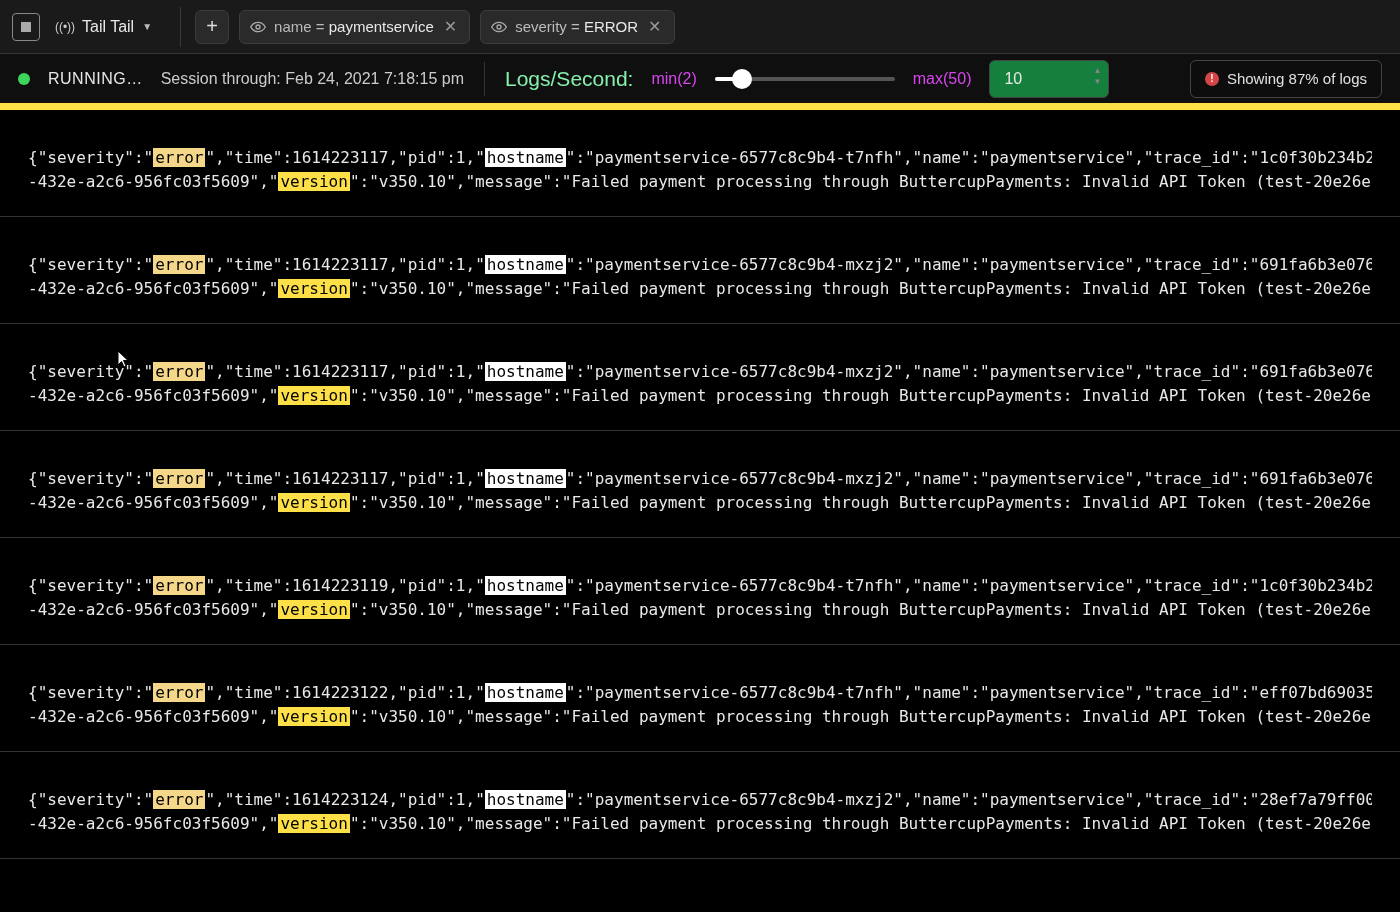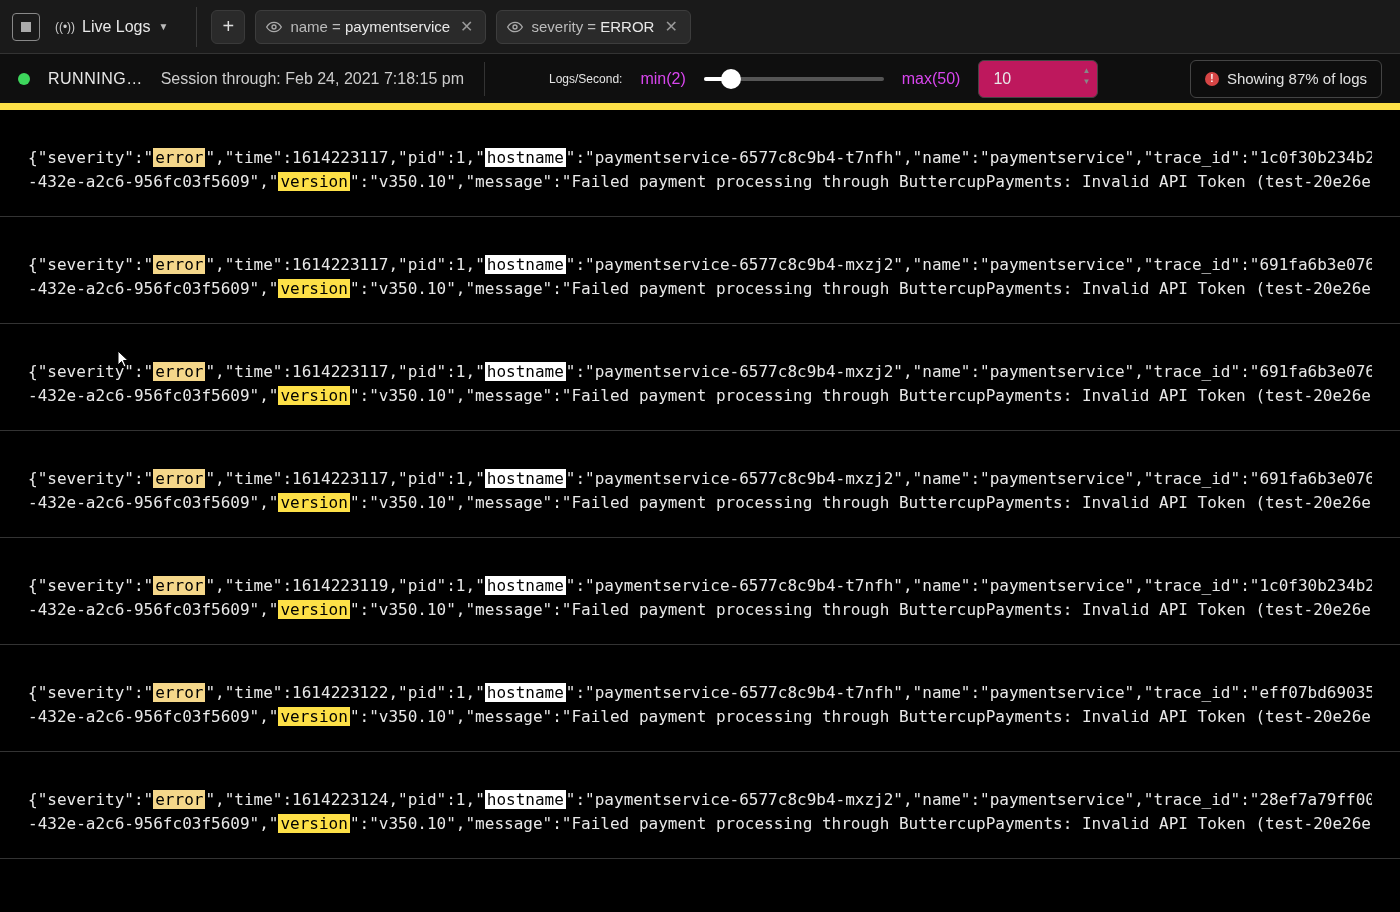--- a/index.html
+++ b/index.html
@@ -63,31 +63,31 @@
     
     .status-bar {
       display:flex;align-items:center;
       background:#0f0f0f;border-bottom:7px solid #fde047;
       height:56px;padding:0 18px;gap:18px;
     }
     .dot { width:12px;height:12px;border-radius:50%;background:#3dd65c; }
     .running { color:#e8e8e8;font-size:16px;font-weight:500;letter-spacing:0.5px;}
     .session { color:#ccc;font-size:16px; }
     .status-divider{width:1px;height:34px;background:#333;margin:0 2px;}
-    .lps-label{color:#e5e5e5;font-size:12px;margin-left:44px;}
+    .lps-label{color:#86efac;font-size:21px;}
     .minmax{color:#d946ef;font-size:16px;}
     .slider {
       width:180px;height:28px;display:flex;align-items:center;position:relative;
     }
     .slider-track{width:100%;height:4px;background:#555;border-radius:2px;}
     .slider-fill{position:absolute;left:0;width:15%;height:4px;background:#fff;border-radius:2px;top:12px;}
     .slider-thumb{position:absolute;left:15%;width:20px;height:20px;background:#fff;border-radius:50%;top:4px;margin-left:-10px;cursor:pointer;}
     .value-input{
       width:120px;height:38px;border:1px solid #444;border-radius:6px;
-      background:#be185d;color:#e8e8e8;padding:0 28px 0 14px;
+      background:#15803d;color:#e8e8e8;padding:0 28px 0 14px;
       font-size:16px;position:relative;
     }
     .value-wrap{position:relative;}
     .spinners{position:absolute;right:8px;top:6px;display:flex;flex-direction:column;gap:2px;color:#888;font-size:8px;}
     .spinners span{cursor:pointer;}
     .showing-badge{
       border:1px solid #444;border-radius:6px;height:38px;
       padding:0 14px;display:flex;align-items:center;gap:8px;color:#e0e0e0;
       font-size:15px;background:#0d0d0d;margin-left:auto;
     }
@@ -122,21 +122,21 @@
   </style>
 </head>
 <body>
 
 <div class="toolbar">
   <div class="stop-box">
     <div class="stop-inner"></div>
   </div>
   <div class="live-tail-group">
     <span class="ear-icon">((•))</span>
-    <span>Live Logs</span>
+    <span>Tail Tail</span>
     <span class="caret-down">▼</span>
   </div>
   <div class="vert-divider"></div>
   <div class="plus-btn">+</div>
   <div id="filters" style="display: flex; gap: 10px;">
       <div class="filter-chip">
         <span class="eye-icon">
           <svg viewBox="0 0 24 24" fill="none" stroke="#aaa" stroke-width="2">
             <path d="M1 12s4-7 11-7 11 7 11 7-4 7-11 7S1 12 1 12z"></path>
             <circle cx="12" cy="12" r="3"></circle>

